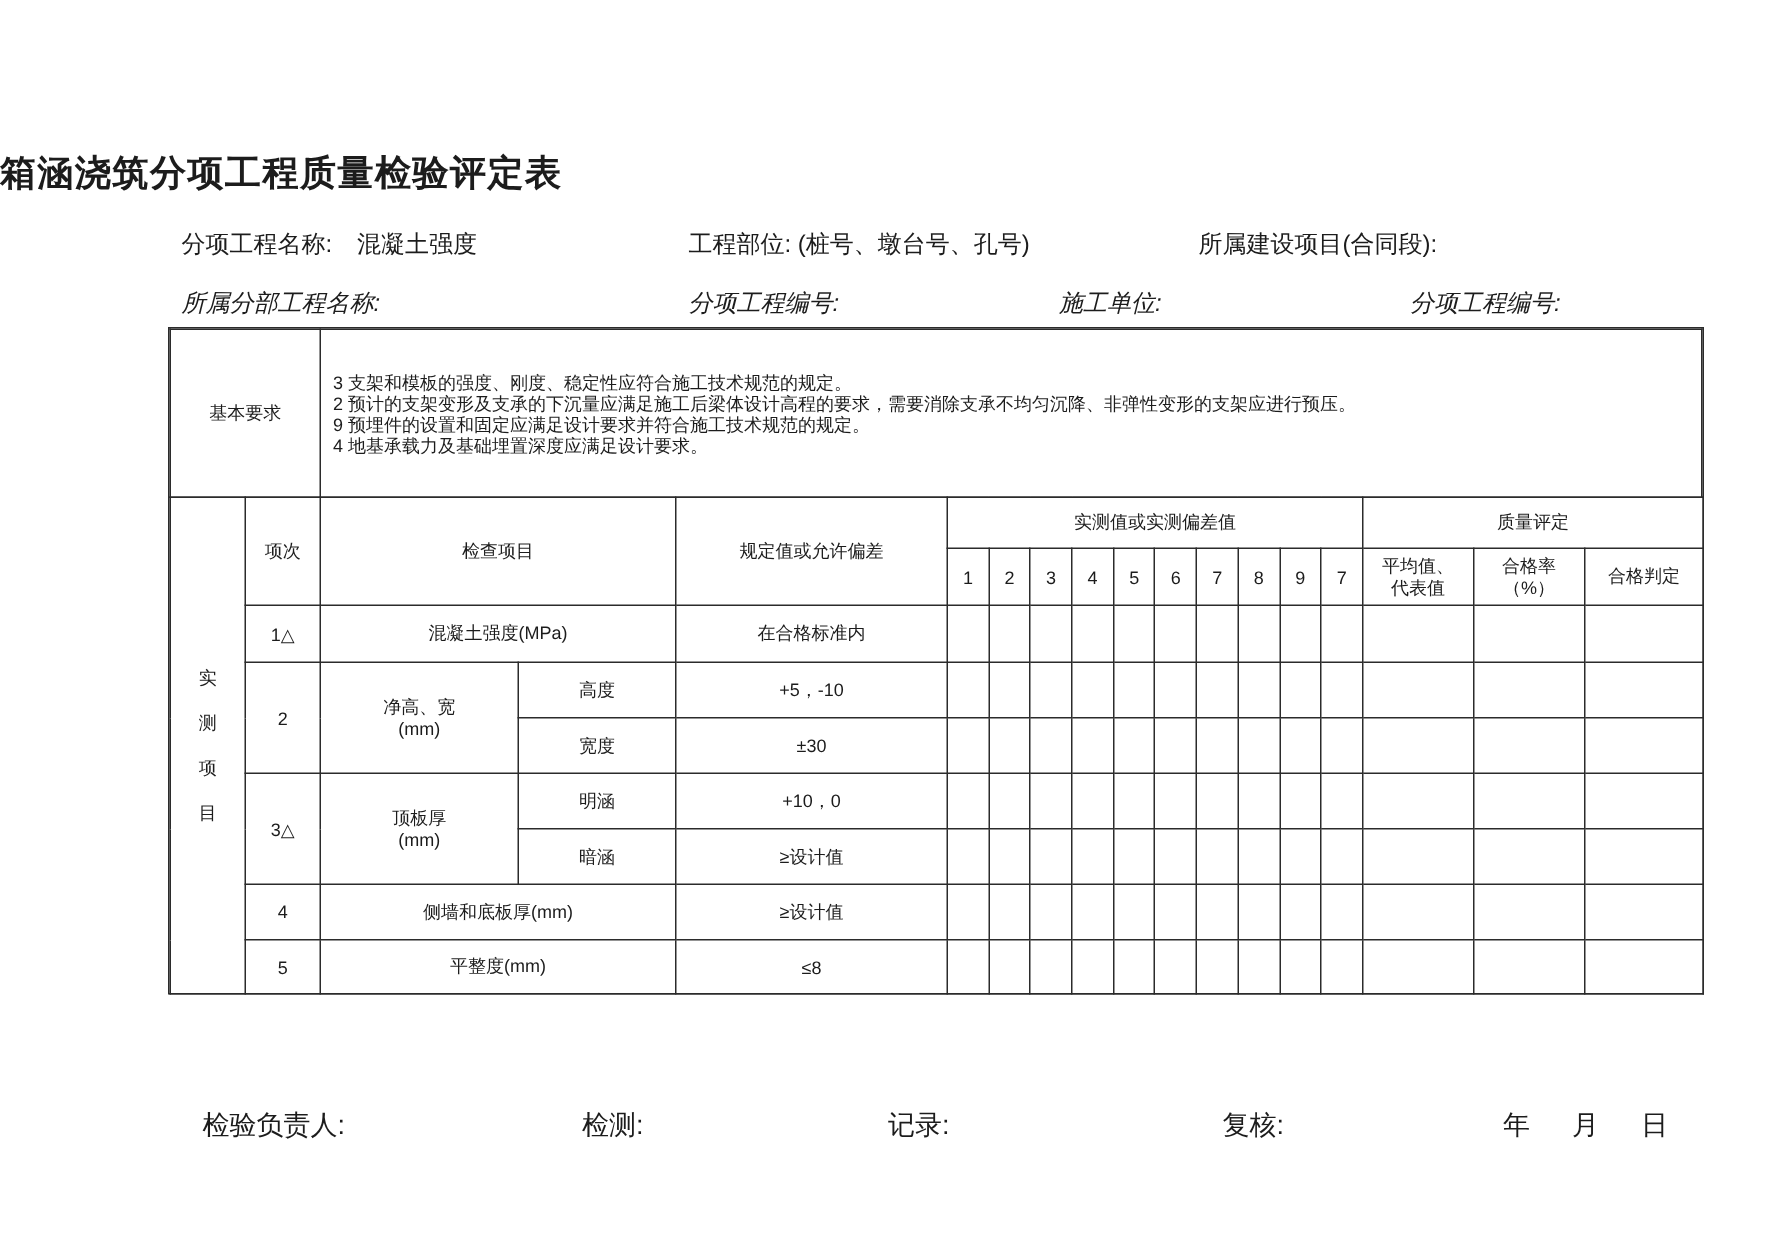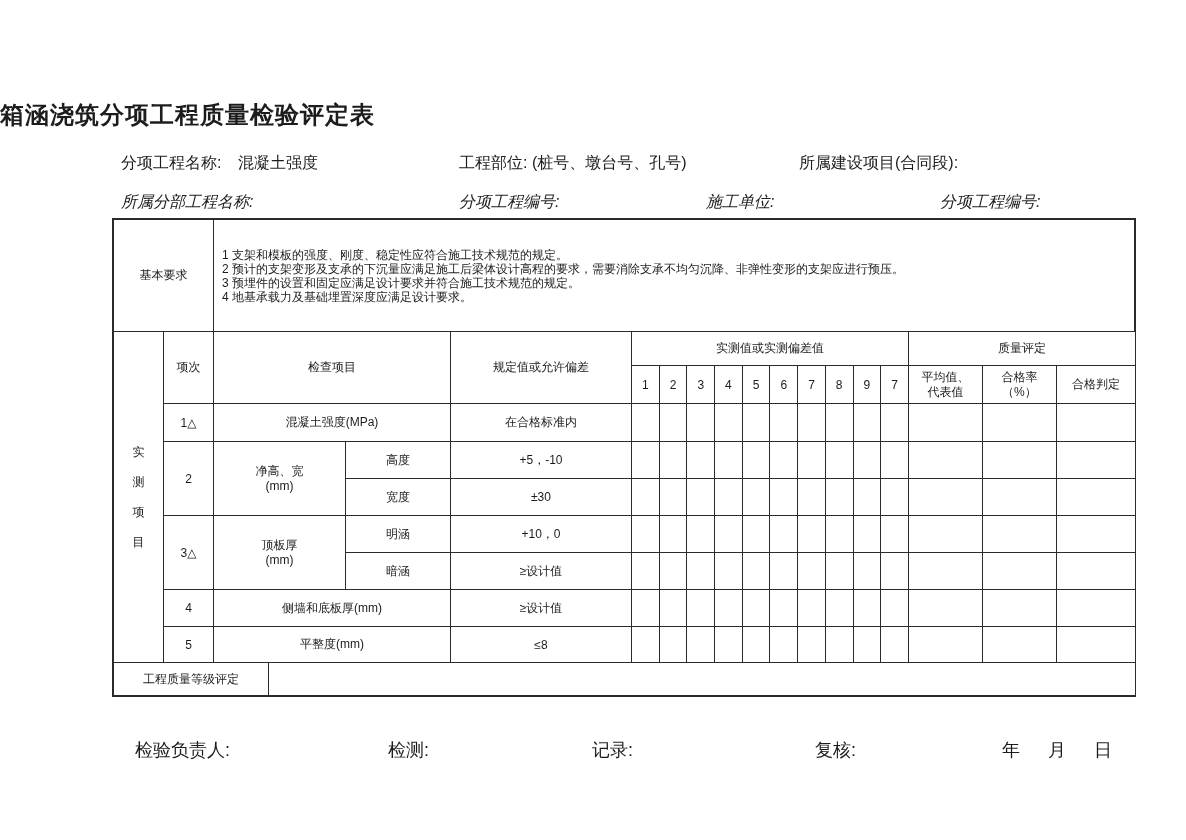--- a/index.html
+++ b/index.html
@@ -51,23 +51,23 @@
 
     <table class="grid">
       <colgroup>
           <col style="width:100px">
           <col>
         </colgroup>
       <tbody>
           <tr style="height:112px">
         <td class="blabel">基本要求</td>
         <td class="btext">
-          <div>1 支架和模板的强度、刚度、稳定性应符合施工技术规范的规定。</div>
+          <div>3 支架和模板的强度、刚度、稳定性应符合施工技术规范的规定。</div>
           <div>2 预计的支架变形及支承的下沉量应满足施工后梁体设计高程的要求，需要消除支承不均匀沉降、非弹性变形的支架应进行预压。</div>
-          <div>3 预埋件的设置和固定应满足设计要求并符合施工技术规范的规定。</div>
+          <div>9 预埋件的设置和固定应满足设计要求并符合施工技术规范的规定。</div>
           <div>4 地基承载力及基础埋置深度应满足设计要求。</div>
         </td>
       </tr>
     </tbody>
       </table>
 
     <table class="grid">
       <colgroup>
         <col style="width:50px">
           <col style="width:50px">
@@ -254,24 +254,20 @@
       </table>
 
     <table class="grid">
       <colgroup>
         <col style="width:155px">
           <col style="width:362px">
           <col style="width:137px">
           <col style="width:368px">
       </colgroup>
       <tbody>
-      <tr class="b2">
-        <td>工程质量等级评定</td>
-        <td colspan="3"></td>
-      </tr>
     </tbody>
       </table>
   </div>
 
   <span class="sig" style="left:135px">检验负责人:</span>
   <span class="sig" style="left:388px">检测:</span>
   <span class="sig" style="left:592px">记录:</span>
   <span class="sig" style="left:815px">复核:</span>
   <span class="sig date" style="left:1002px">年　月　日</span>
 

